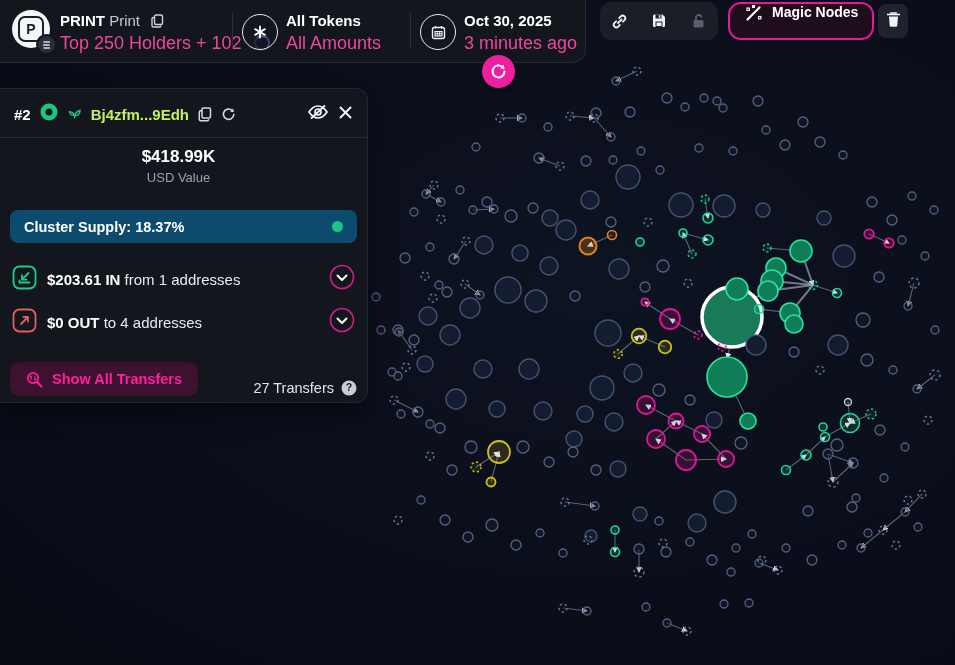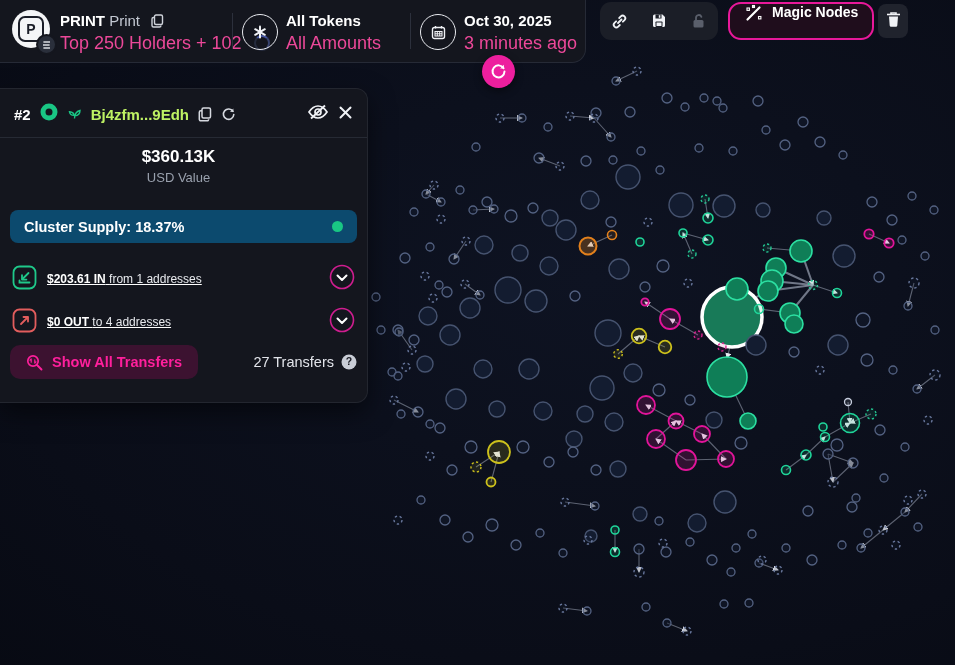--- a/index.html
+++ b/index.html
@@ -72,25 +72,25 @@
   #p-stats{top:58px;height:50px;display:flex;padding:0 18px 0 8px;}
   .stat{flex:1;text-align:center;}
   .stat .v{color:#fff;font-weight:bold;font-size:17px;}
   .stat .l{color:#99a0ad;font-size:13px;margin-top:3px;}
   #p-cluster{top:121px;left:10px;right:10px;height:33px;background:#0c4a6e;border-radius:8px;
     display:flex;align-items:center;padding:0 14px;box-sizing:border-box;}
   #p-cluster .txt{color:#fff;font-weight:bold;font-size:14.5px;}
   #p-cluster .dot{margin-left:auto;width:11px;height:11px;border-radius:50%;background:#19c684;}
   .flow-row{display:flex;align-items:center;gap:10px;padding:0 12px;height:28px;}
   #p-in{top:176px;} #p-out{top:219px;}
-  .flow-txt{color:#fff;font-size:12px;text-decoration:underline;}
+  .flow-txt{color:#fff;font-size:15px;}
   .flow-txt b{font-weight:bold;}
   .flow-txt .rest{color:#e8eaee;font-weight:normal;}
   .chev{margin-left:auto;cursor:pointer;}
-  #p-foot{top:256px;display:flex;align-items:center;padding:0 10px;gap:8px;}
+  #p-foot{top:273px;display:flex;align-items:flex-end;padding:0 10px;gap:8px;}
   #show-all-btn{height:34px;padding:0 16px;background:#3c1230;border:none;border-radius:10px;
     display:flex;align-items:center;gap:9px;color:#ff1f9c;font-weight:bold;font-size:14.5px;cursor:pointer;
     font-family:"Liberation Sans",sans-serif;}
   #transfers-wrap{margin-left:auto;display:flex;align-items:center;gap:7px;}
   #transfers-count{color:#e2e4ea;font-size:14.5px;}
 </style>
 </head>
 <body>
 
 <div id="stage">
@@ -570,21 +570,21 @@
               <line x1="12.5" y1="2.5" x2="2.5" y2="12.5"></line>
             </g>
           </svg>
       </span>
     </div>
 
     <div class="p-row" id="p-divider"></div>
 
     <div class="p-row" id="p-stats">
       <div class="stat">
-        <div class="v">$360.13K</div>
+        <div class="v">$418.99K</div>
         <div class="l">USD Value</div>
       </div>
     </div>
 
     <div class="p-row" id="p-cluster">
       <span class="txt">Cluster Supply: 18.37%</span>
       <span class="dot"></span>
     </div>
 
     <div class="p-row flow-row" id="p-in">

